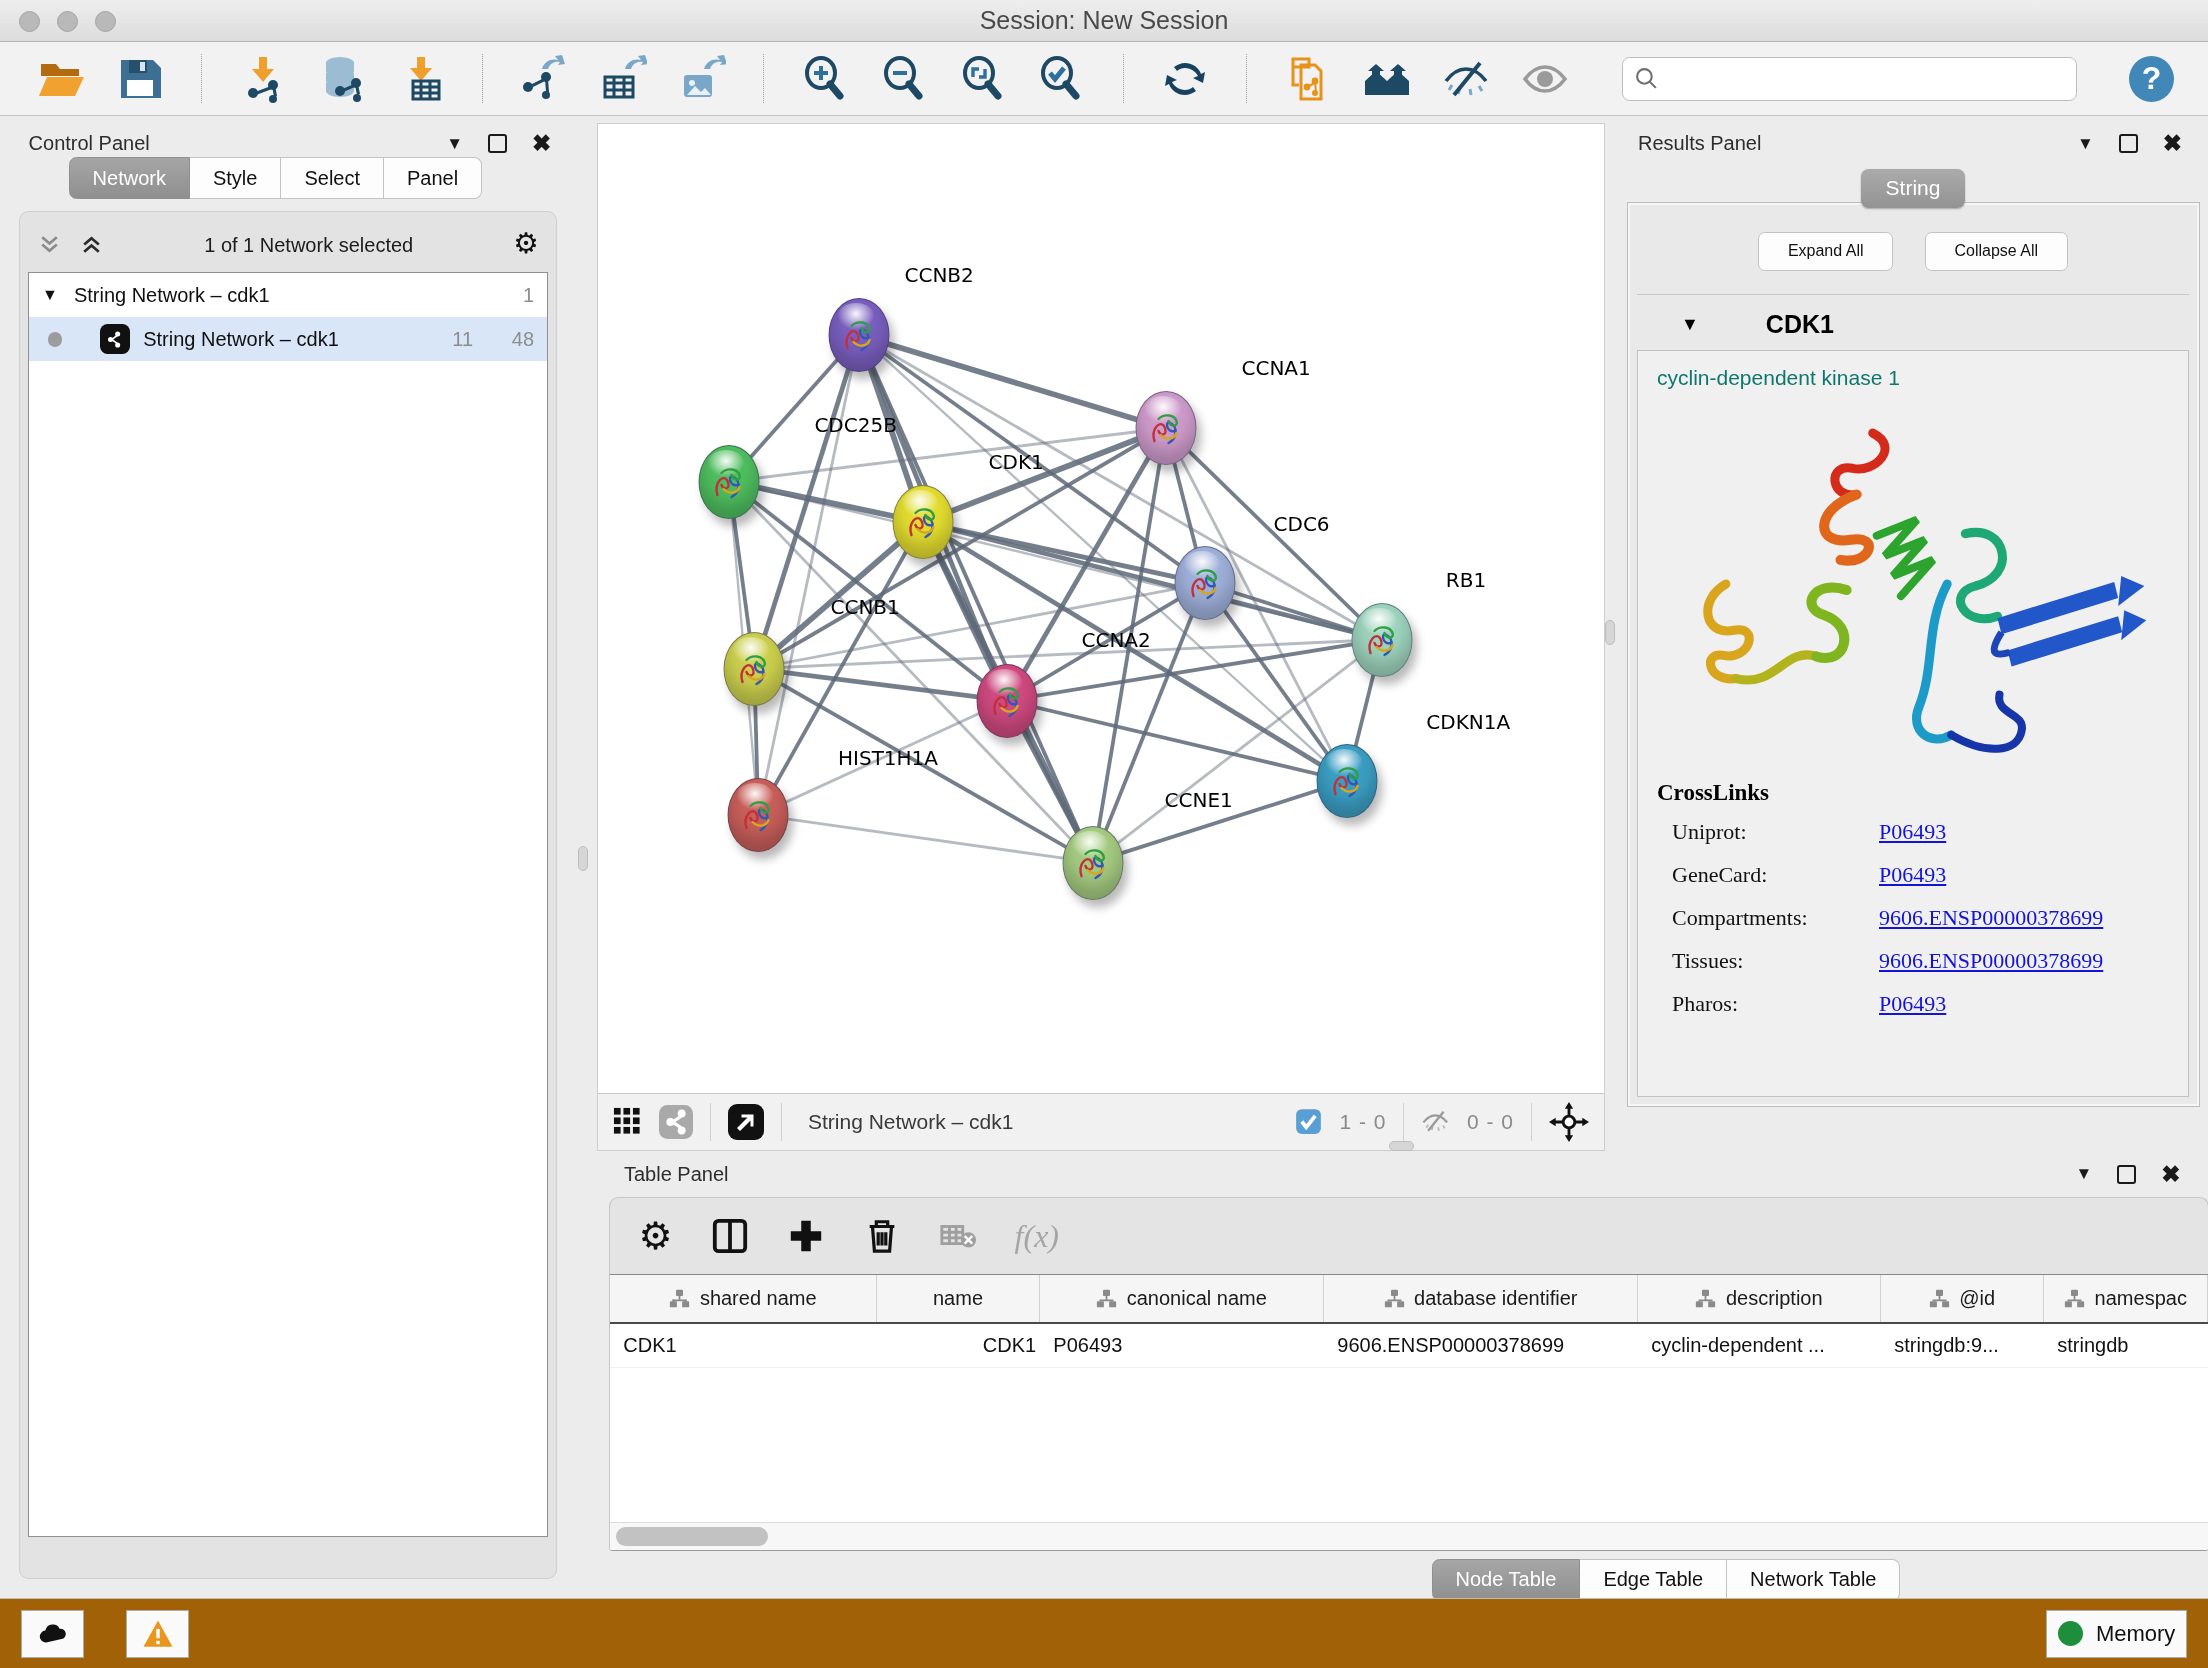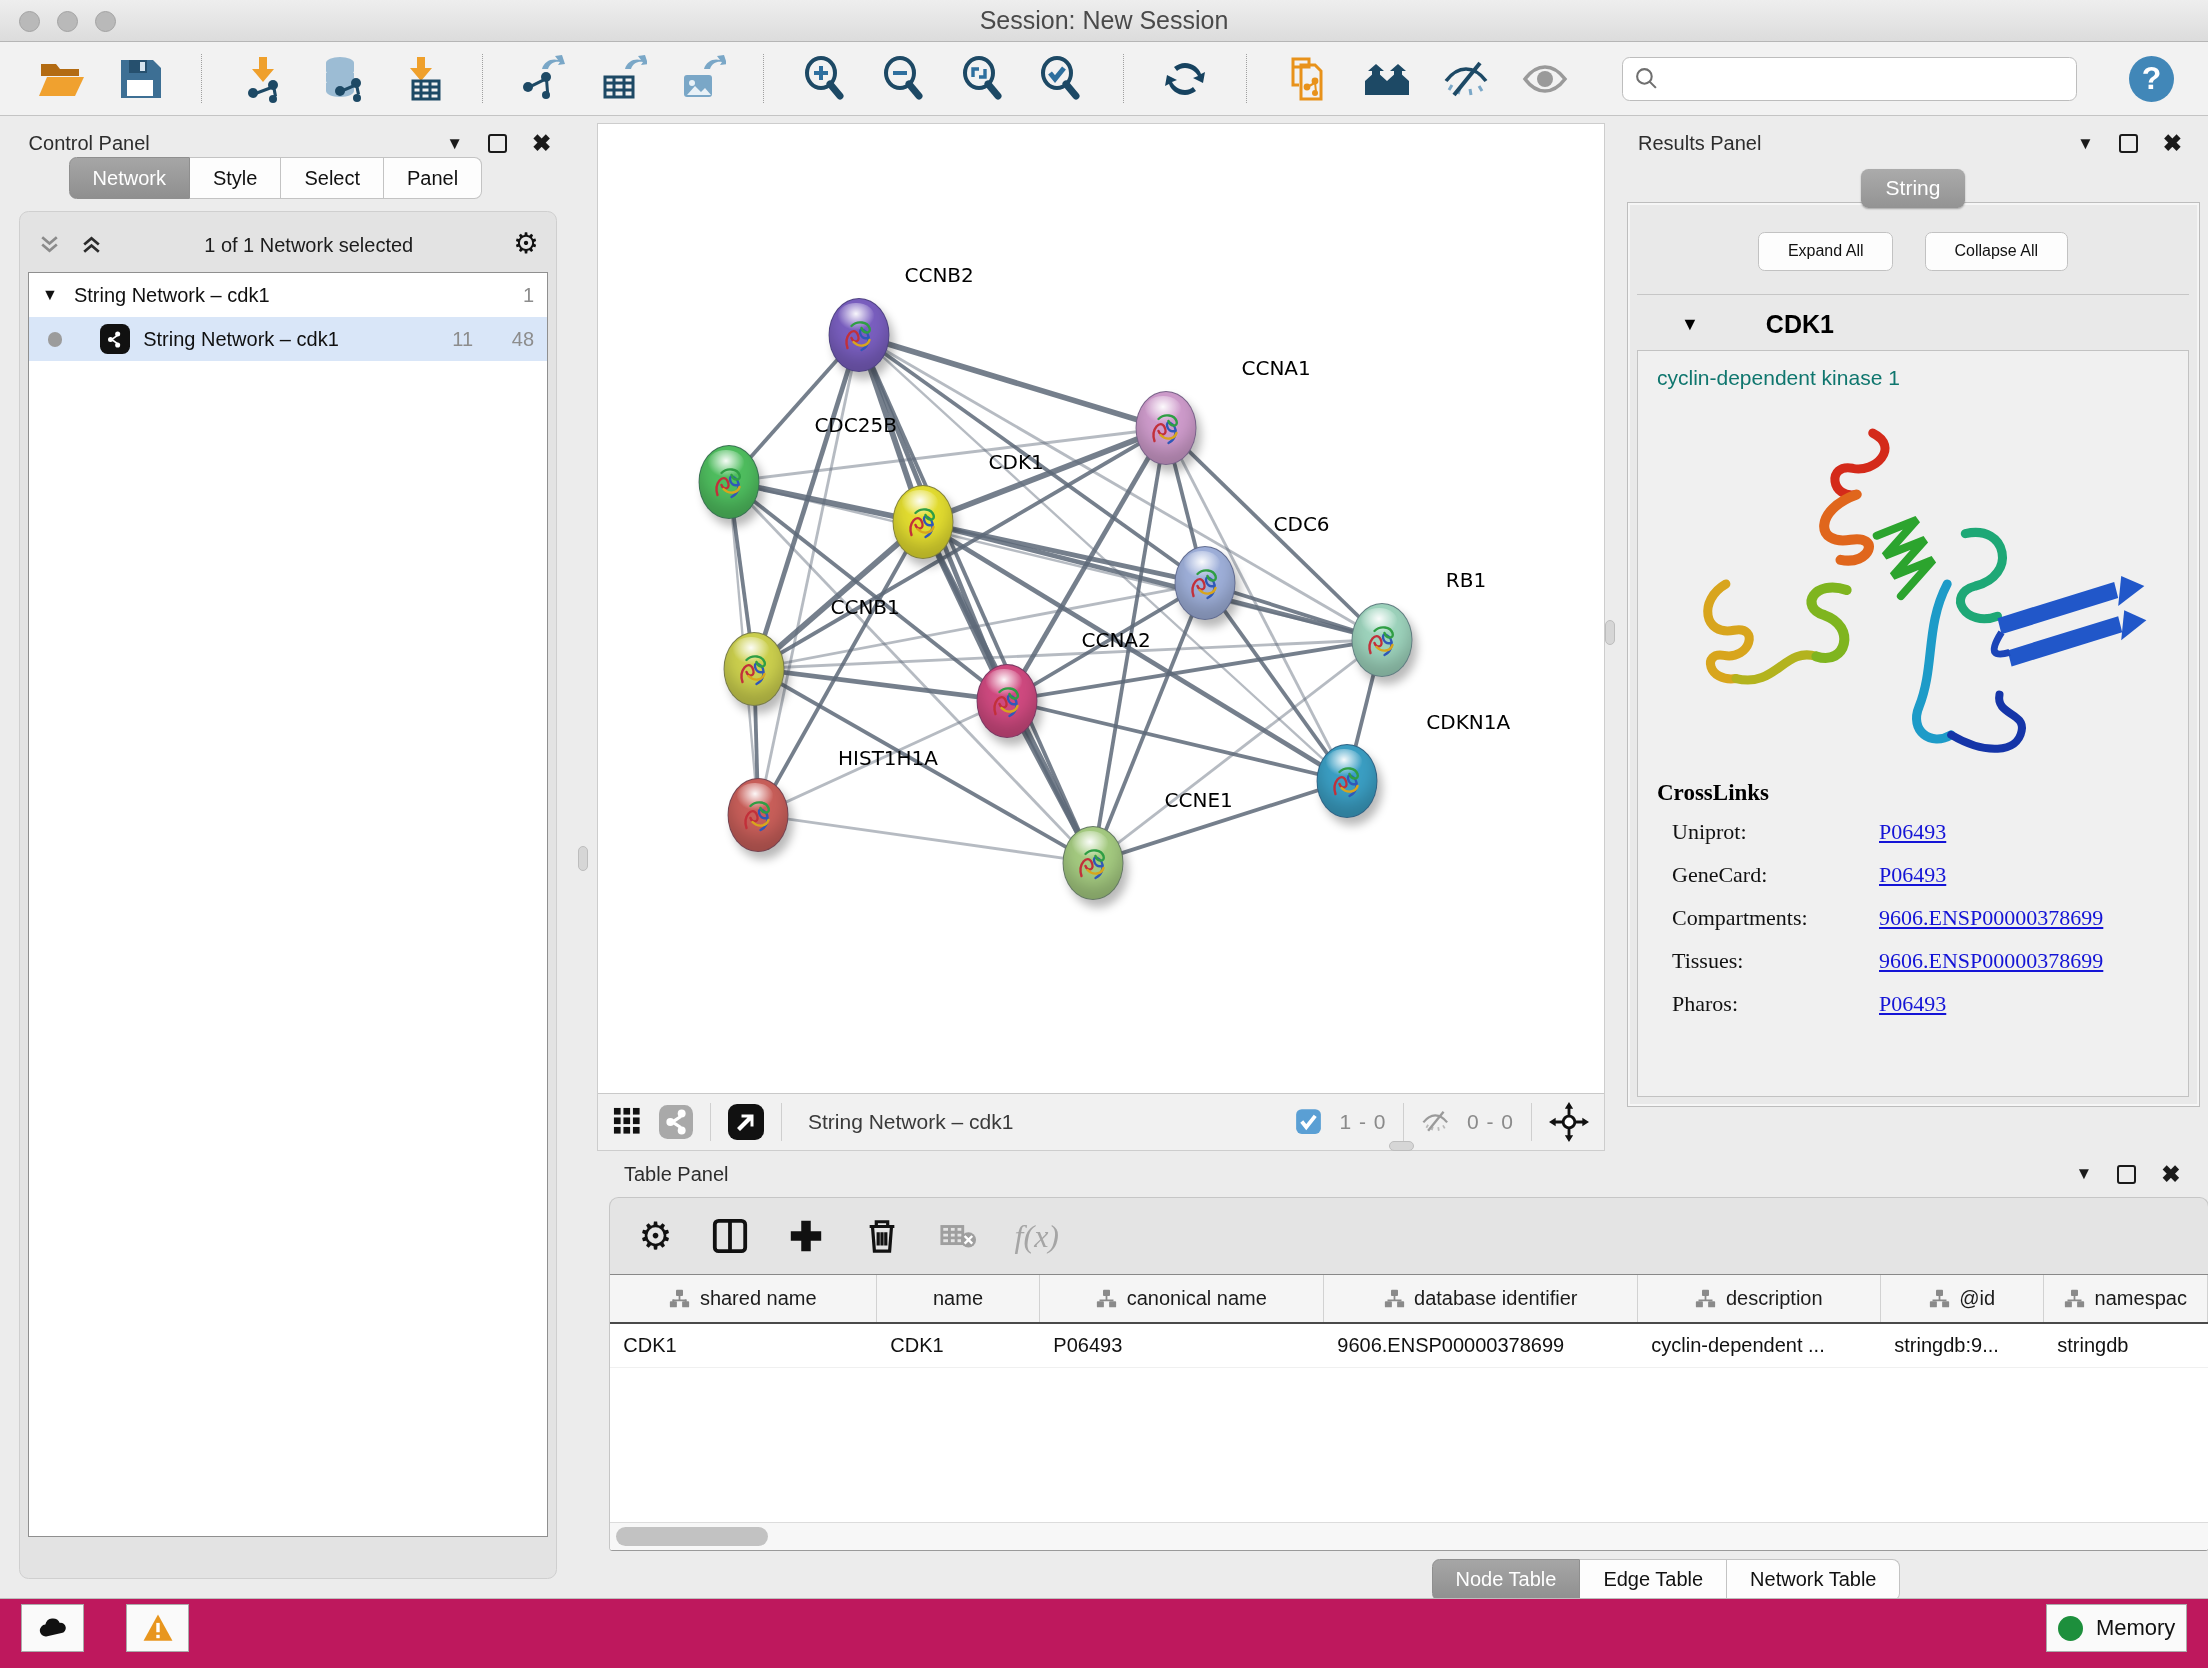--- a/index.html
+++ b/index.html
@@ -119,29 +119,29 @@
   .tp-toolbar .ic svg { width:38px; height:38px; }
   .tp-toolbar .gear-glyph { font-size:38px; }
   .fx { font-family:"Liberation Serif", serif; font-style:italic; font-size:32px; color:#a5a5a5; }
   .grid-table { background:#fff; border-top:1px solid #888; flex:1; display:flex; flex-direction:column; }
   .thead { display:flex; background:#f5f5f5; border-bottom:2.9px solid #4a4a4a; height:49px; }
   .th { display:flex; align-items:center; justify-content:center; gap:9.5px; font-size:20px; color:#1b1b1b;
     border-right:1px solid #d2d2d2; cursor:pointer; overflow:hidden; white-space:nowrap; }
   .th svg { width:21px; height:21px; flex:none; }
   .trow { display:flex; height:44px; border-bottom:1px solid #f0f0f0; }
   .td { font-size:20px; color:#111; padding:9.5px 3.8px 0 13.3px; overflow:hidden; white-space:nowrap; }
-  .c0{width:267px;} .c1{width:163px;} .c2{width:284px;} .c3{width:314px;} .c4{width:243px;} .c5{width:163px;} .c6{flex:1;}
+  .c0{width:267px;} .c1{width:163px;text-align:right;} .c2{width:284px;} .c3{width:314px;} .c4{width:243px;} .c5{width:163px;} .c6{flex:1;}
   .tbody-fill { flex:1; background:#fff; }
   .hscroll { height:28.5px; background:#f7f7f7; border-top:1px solid #dcdcdc; display:flex; align-items:center; padding:0 5.7px; }
   .hthumb { width:152px; height:19px; background:#c2c2c2; border-radius:9.5px; cursor:pointer; }
   .tp-tabs { display:flex; justify-content:center; margin-top:5.7px; }
 
   
-  .statusbar { position:absolute; left:0; bottom:0; width:2208px; height:70px; background:#be185d;
-    border-top:1px solid #bdbdbd; display:flex; align-items:flex-end; padding:16px 21px; gap:42px; }
+  .statusbar { position:absolute; left:0; bottom:0; width:2208px; height:70px; background:#a16207;
+    border-top:1px solid #bdbdbd; display:flex; align-items:center; padding:8px 21px; gap:42px; }
   .sbtn { width:63px; height:48px; background:#fafafa; border:1.9px solid #ababab; display:flex;
     align-items:center; justify-content:center; cursor:pointer; }
   .sbtn svg { width:34px; height:34px; }
   .memory { margin-left:auto; width:141px; height:48px; background:#fafafa; border:1.9px solid #ababab;
     display:flex; align-items:center; justify-content:center; gap:13.3px; font-size:22px; color:#111; cursor:pointer; }
   .memdot { width:25px; height:25px; border-radius:50%; background:#1d8f3c; }
 
   .grip { position:absolute; background:#d6d6d6; border:1px solid #bdbdbd; border-radius:7.6px; }
   .grip.v { width:9.5px; height:25px; }
   .grip.h { width:25px; height:9.5px; }

